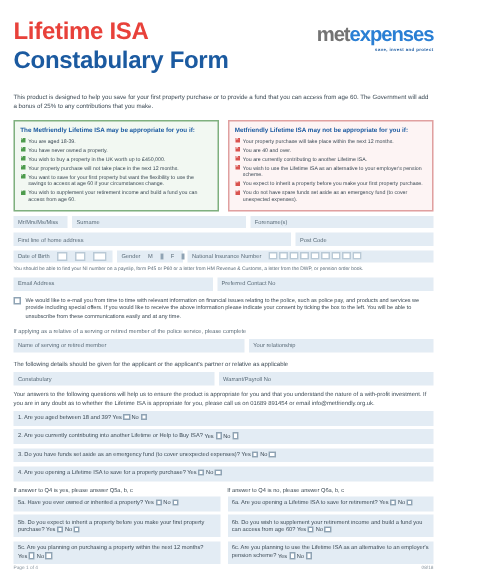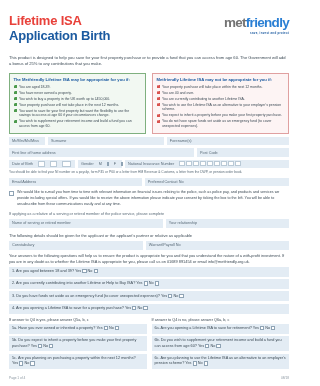--- a/index.html
+++ b/index.html
@@ -8,21 +8,21 @@
     background: #ffffff;
     font-family: "Liberation Sans", sans-serif;
     color: #3c4a55;
     overflow: hidden;
   }
   .page { width: 298px; height: 386px; position: relative; padding: 0 9px; }
 
   
   .header { display: flex; justify-content: space-between; align-items: flex-start;
             padding-top: 13px; }
-  .title { font-size: 13px; font-weight: bold; line-height: 1.18; letter-spacing: -0.2px; }
+  .title { font-size: 16px; font-weight: bold; line-height: 1.18; letter-spacing: -0.2px; }
   .title .l1 { color: #e8413a; display: block; }
   .title .l2 { color: #1b5aa0; display: block; }
   .logo { text-align: right; padding-top: 3px; }
   .logo-word { font-size: 13.5px; font-weight: bold; letter-spacing: -0.7px; line-height: 1; }
   .logo-met { color: #737373; }
   .logo-friendly { color: #2a7fd4; }
   .logo-tag { font-size: 2.9px; color: #1b5aa0; letter-spacing: 0.25px;
               margin-top: 1.5px; font-weight: bold; }
 
   .intro { font-size: 4.1px; line-height: 1.5; color: #3c4a55; margin-top: 11px; }
@@ -85,24 +85,24 @@
             font-size: 3.2px; color: #8a96a0; }
 </style>
 </head>
 <body>
 
 <div class="page">
 
   <div class="header">
     <div class="title">
       <span class="l1">Lifetime ISA</span>
-      <span class="l2">Application Birth</span>
+      <span class="l2">Constabulary Form</span>
     </div>
     <div class="logo">
-      <div class="logo-word"><span class="logo-met">met</span><span class="logo-friendly">friendly</span></div>
+      <div class="logo-word"><span class="logo-met">met</span><span class="logo-friendly">expenses</span></div>
       <div class="logo-tag">save, invest and protect</div>
     </div>
   </div>
 
   <div class="intro">This product is designed to help you save for your first property purchase or to provide a fund that you can access from age 60. The Government will add a bonus of 25% to any contributions that you make.</div>
 
   <div class="boxes">
     <div class="box">
       <div class="box-title">The Metfriendly Lifetime ISA may be appropriate for you if:</div>
       <div class="box-item">

